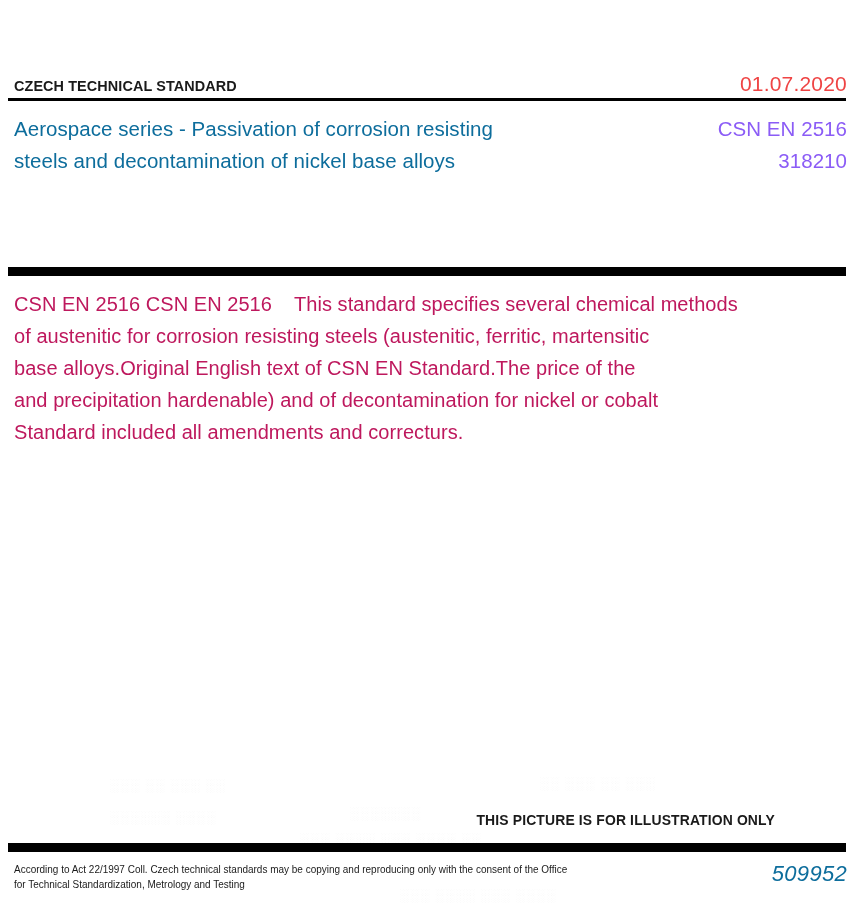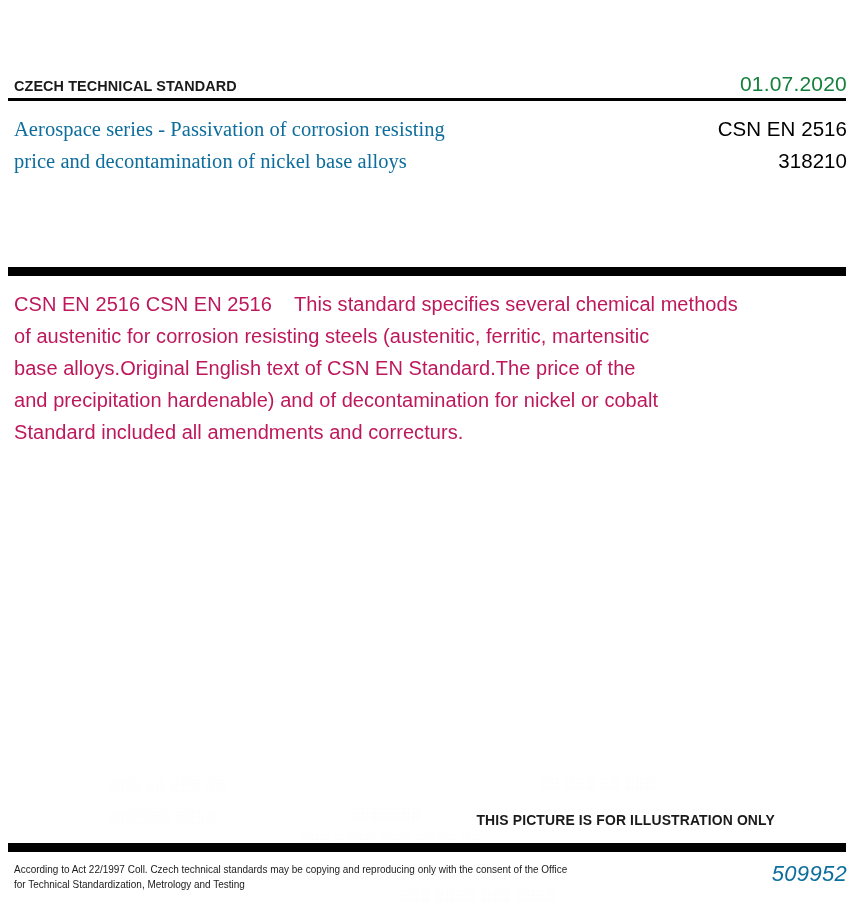--- a/index.html
+++ b/index.html
@@ -35,21 +35,21 @@
     font-weight: bold;
     font-size: 15.5px;
     letter-spacing: 0.1px;
     color: #1a1a1a;
     transform: scaleX(0.93);
     transform-origin: left bottom;
     white-space: nowrap;
   }
   .pub-date {
     font-size: 21px;
-    color: #15803d;
+    color: #ef4444;
     white-space: nowrap;
     letter-spacing: 0.2px;
   }
 
   
   .rule {
     position: absolute;
     background: #000000;
   }
   .rule-thin {
@@ -77,32 +77,31 @@
     left: 14px;
     top: 113px;
     width: 560px;
   }
   .title-line {
     font-size: 20.5px;
     line-height: 32px;
     color: #0d6d9c;
     letter-spacing: 0.05px;
     white-space: nowrap;
-    font-family: Liberation Serif, serif;
   }
   .code-block {
     position: absolute;
     right: 18px;
     top: 113px;
     text-align: right;
   }
   .code-line {
     font-size: 20.5px;
     line-height: 32px;
-    color: #000000;
+    color: #8b5cf6;
     letter-spacing: 0.05px;
     white-space: nowrap;
   }
 
   
   .abstract {
     position: absolute;
     left: 14px;
     top: 288px;
     width: 800px;
@@ -179,21 +178,21 @@
 
   <div class="header-row">
     <div class="kicker">CZECH TECHNICAL STANDARD</div>
     <div class="pub-date">01.07.2020</div>
   </div>
 
   <div class="rule rule-thin"></div>
 
   <div class="title-block">
     <div class="title-line">Aerospace series - Passivation of corrosion resisting</div>
-    <div class="title-line">price and decontamination of nickel base alloys</div>
+    <div class="title-line">steels and decontamination of nickel base alloys</div>
   </div>
 
   <div class="code-block">
     <div class="code-line">CSN EN 2516</div>
     <div class="code-line">318210</div>
   </div>
 
   <div class="rule rule-thick"></div>
 
   <div class="abstract">

